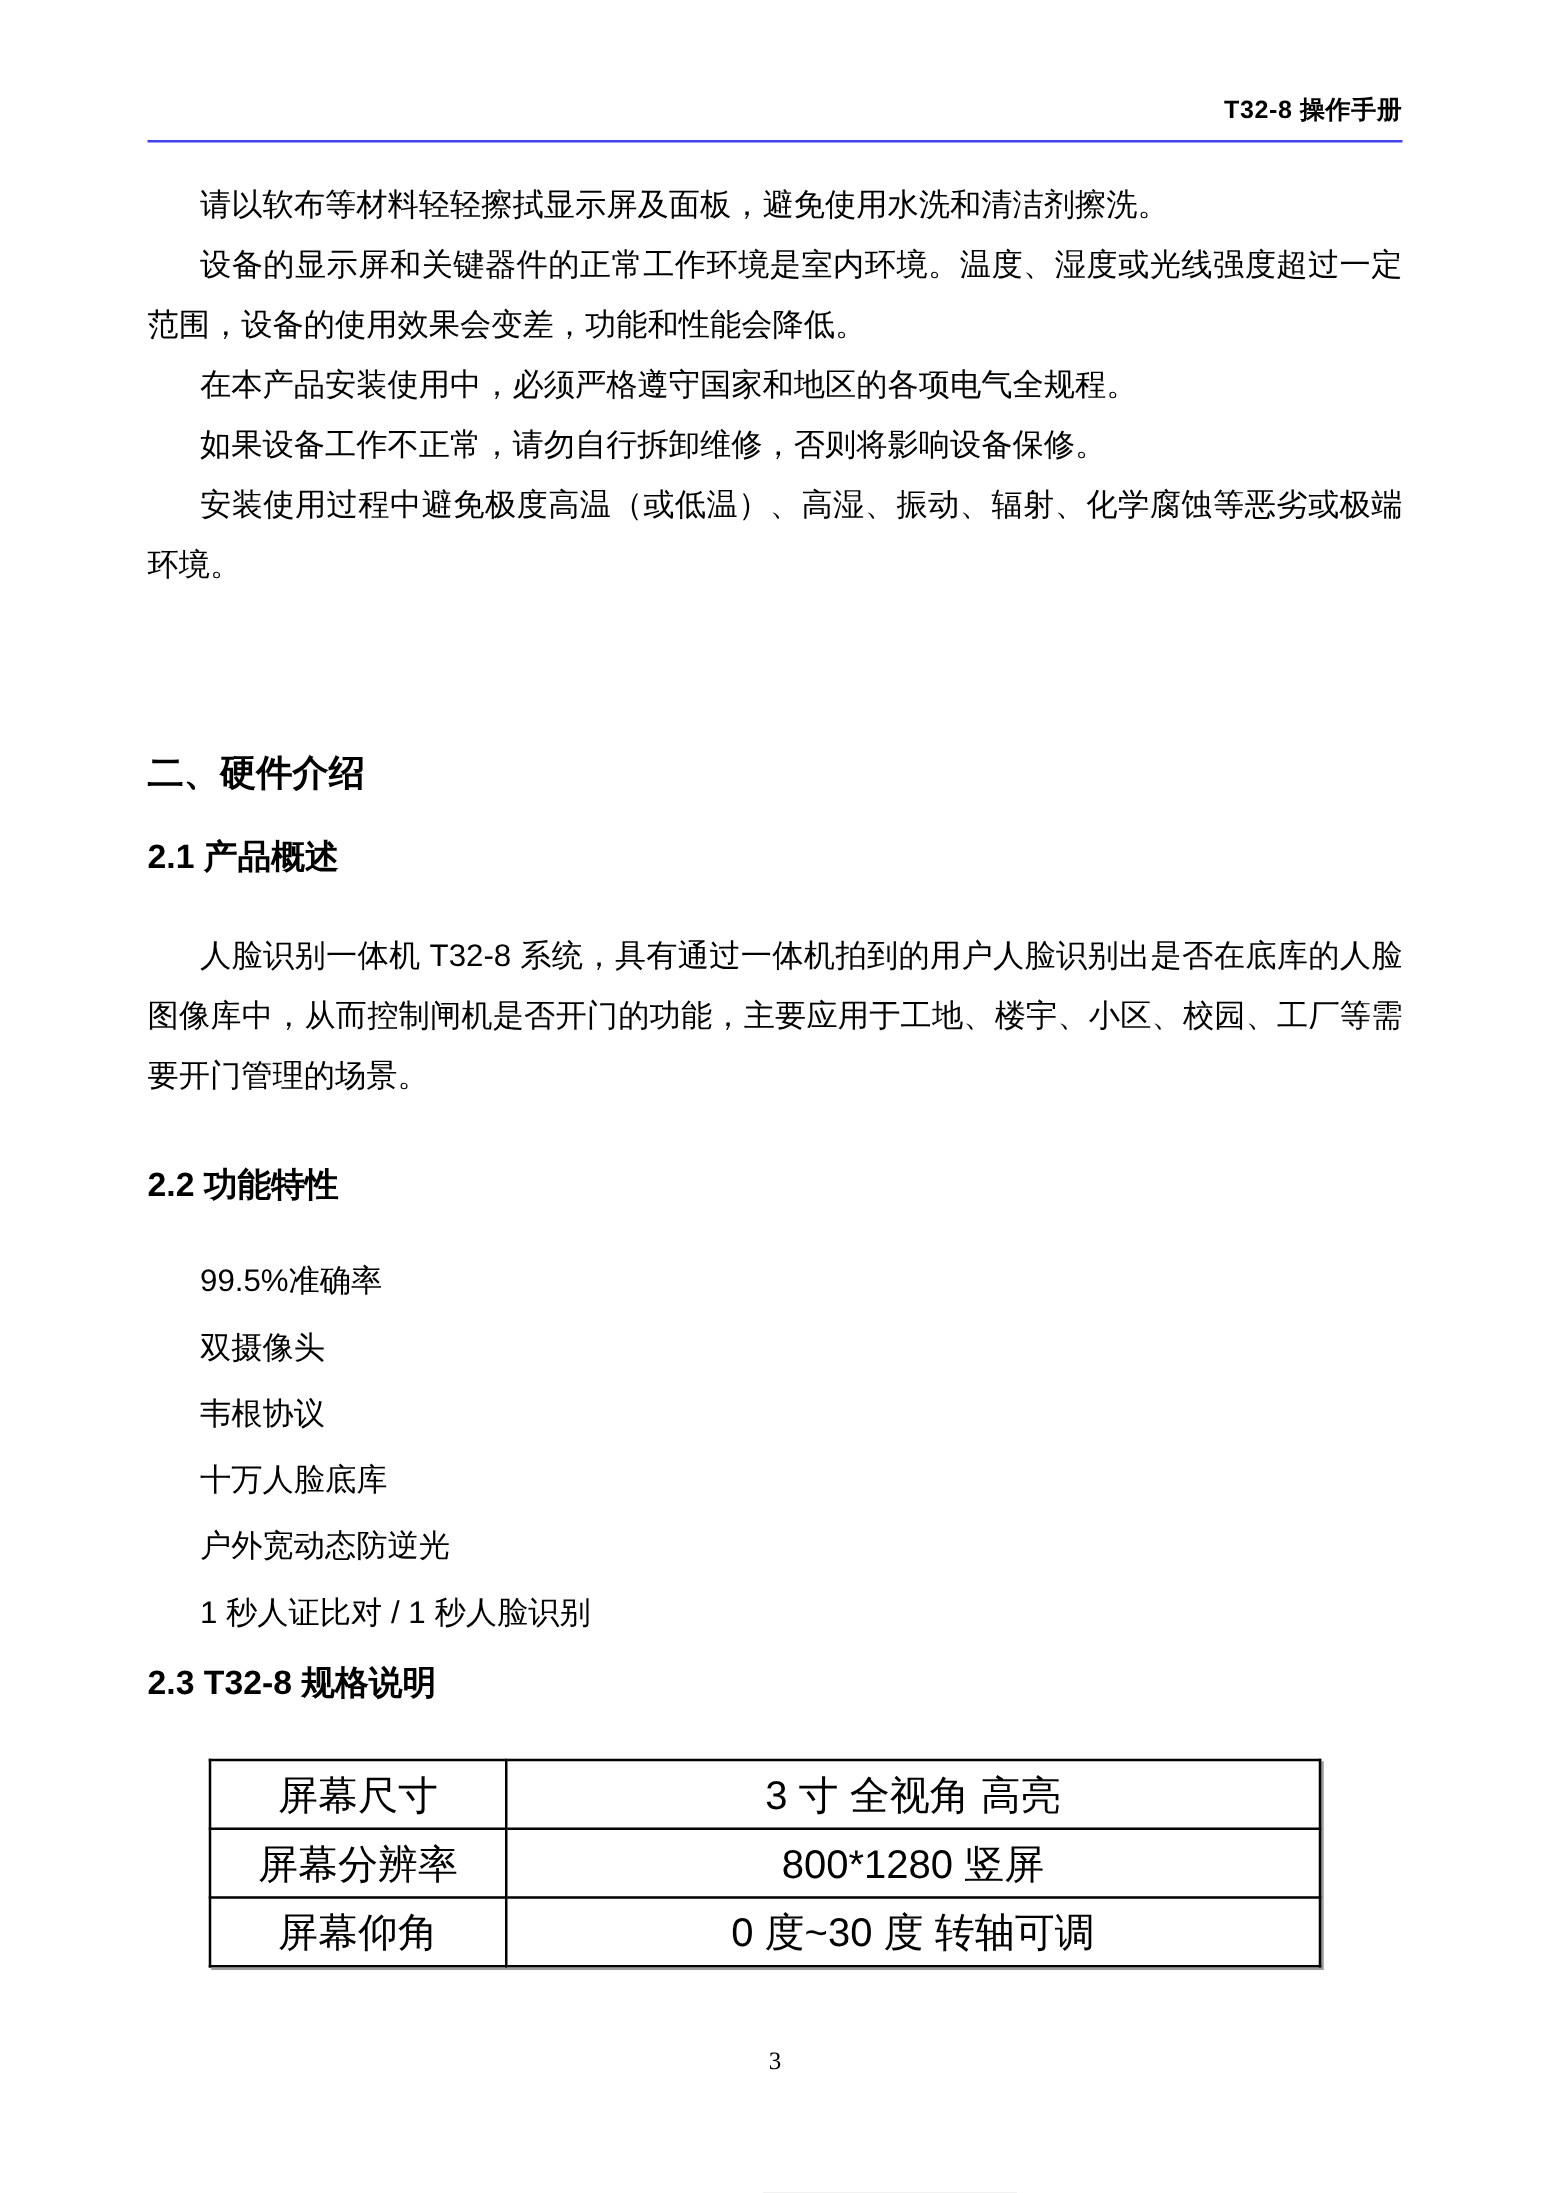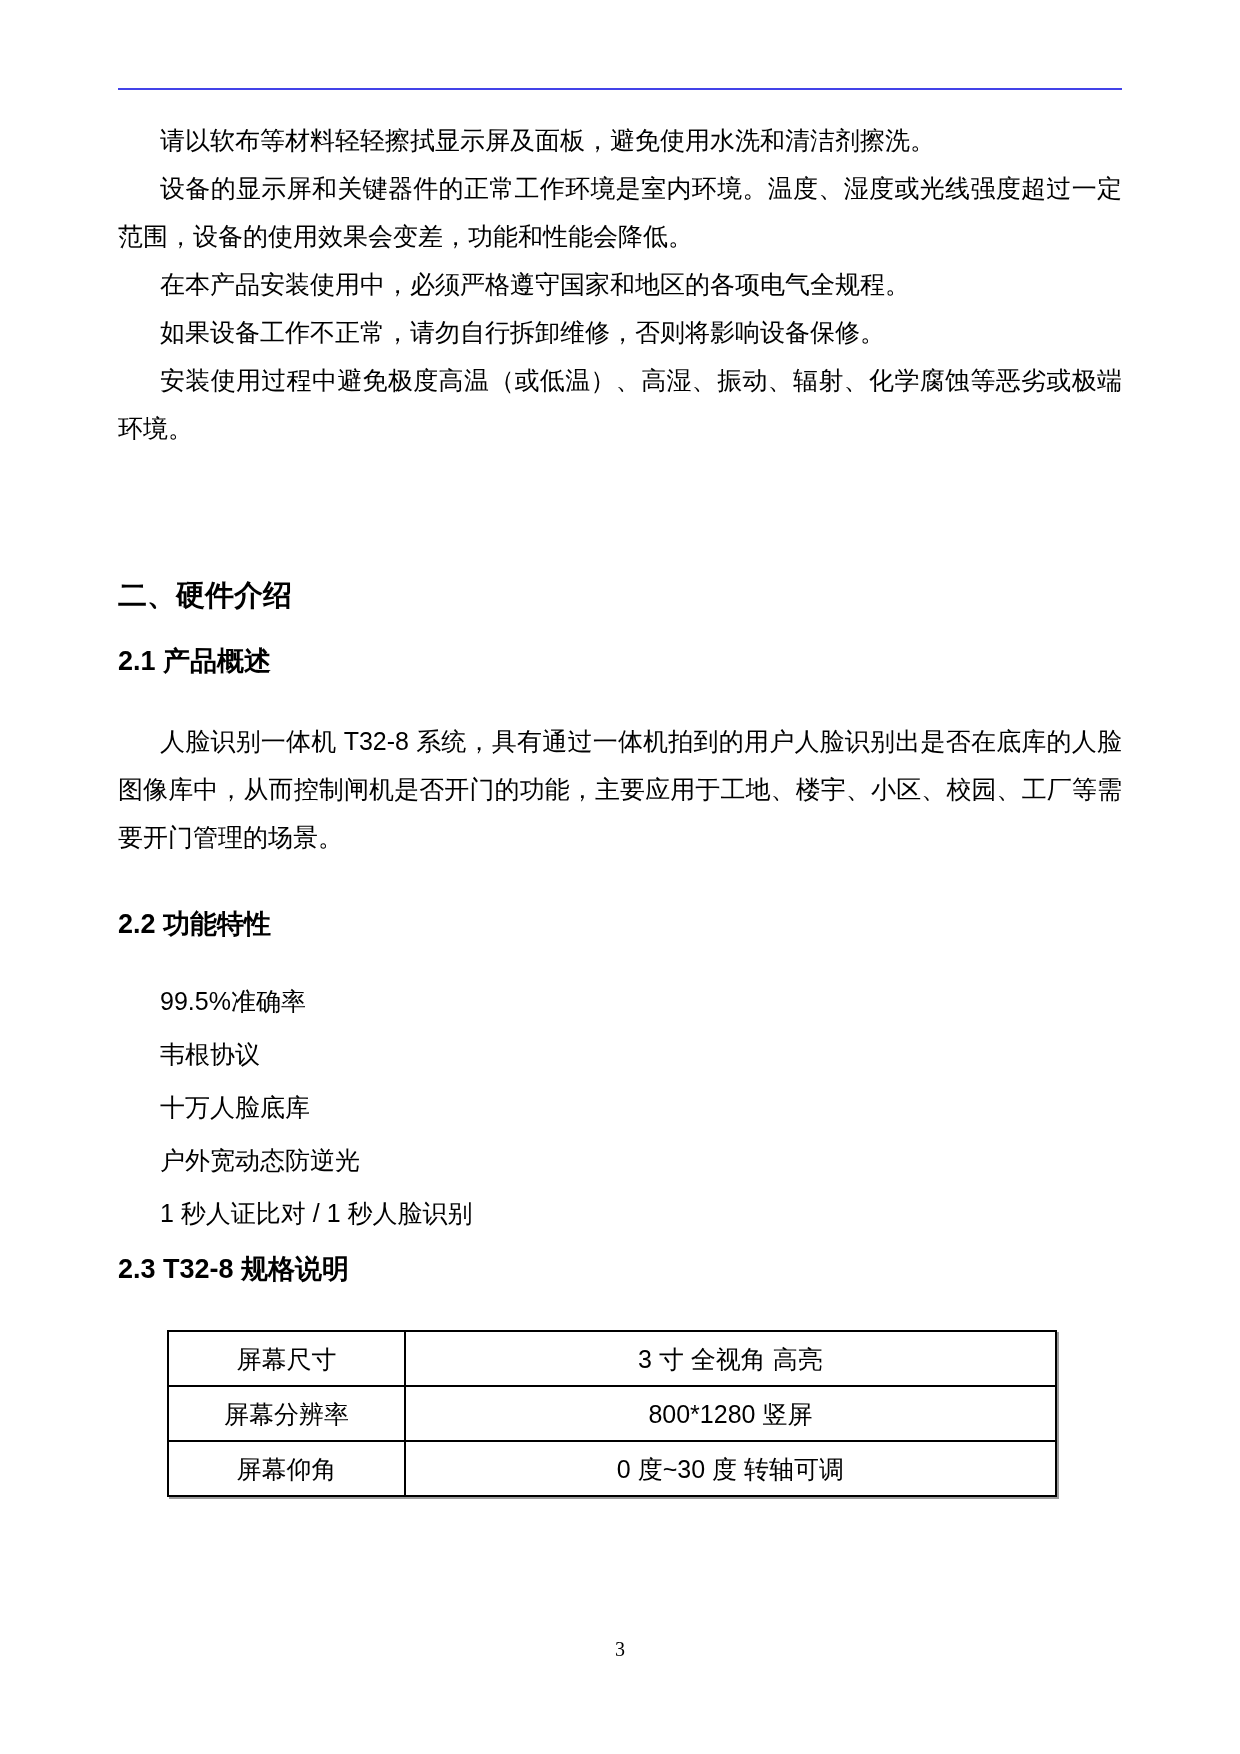--- a/index.html
+++ b/index.html
@@ -35,56 +35,58 @@
   p.feature{
     font-size:25px;line-height:48px;margin:0 0 5px 0;text-indent:42px;
   }
   h2.sub-23{margin-top:17px;}
   
   table.spec{
     border-collapse:collapse;margin:46px 0 0 49px;width:890px;
     box-shadow:2px 2px 0 0 #9b9b9b;
   }
   table.spec td{
-    border:2px solid #000;height:53px;font-size:25px;line-height:30px;
+    border:2px solid #000;height:53px;font-size:32px;line-height:30px;
     text-align:center;vertical-align:middle;padding:0 6px;
   }
   td.lbl{width:231px;}
   td.val{width:659px;}
   
   .pagenum{
     position:absolute;left:118px;right:118px;top:1638px;text-align:center;
     font-family:"Liberation Serif","DejaVu Serif",serif;font-size:20px;
   }
 </style>
 </head>
 <body>
 
 <div class="page">
 
   <header>
+    <div class="hdr-title">T32-8 操作手册</div>
     <hr class="hdr-rule">
   </header>
 
   <main class="doc-main">
 
     <p class="body">请以软布等材料轻轻擦拭显示屏及面板，避免使用水洗和清洁剂擦洗。</p>
     <p class="body">设备的显示屏和关键器件的正常工作环境是室内环境。温度、湿度或光线强度超过一定范围，设备的使用效果会变差，功能和性能会降低。</p>
     <p class="body">在本产品安装使用中，必须严格遵守国家和地区的各项电气全规程。</p>
     <p class="body">如果设备工作不正常，请勿自行拆卸维修，否则将影响设备保修。</p>
     <p class="body">安装使用过程中避免极度高温（或低温）、高湿、振动、辐射、化学腐蚀等恶劣或极端环境。</p>
 
     <h1 class="sec">二、硬件介绍</h1>
 
     <h2 class="sub sub-21">2.1 产品概述</h2>
     <p class="body overview">人脸识别一体机 T32-8 系统，具有通过一体机拍到的用户人脸识别出是否在底库的人脸图像库中，从而控制闸机是否开门的功能，主要应用于工地、楼宇、小区、校园、工厂等需要开门管理的场景。</p>
 
     <h2 class="sub sub-22">2.2 功能特性</h2>
     <div class="features">
       <p class="feature">99.5%准确率</p>
+      <p class="feature">双摄像头</p>
       <p class="feature">韦根协议</p>
       <p class="feature">十万人脸底库</p>
       <p class="feature">户外宽动态防逆光</p>
       <p class="feature">1 秒人证比对 / 1 秒人脸识别</p>
     </div>
 
     <h2 class="sub sub-23">2.3 T32-8 规格说明</h2>
 
     <table class="spec">
       <tbody>

